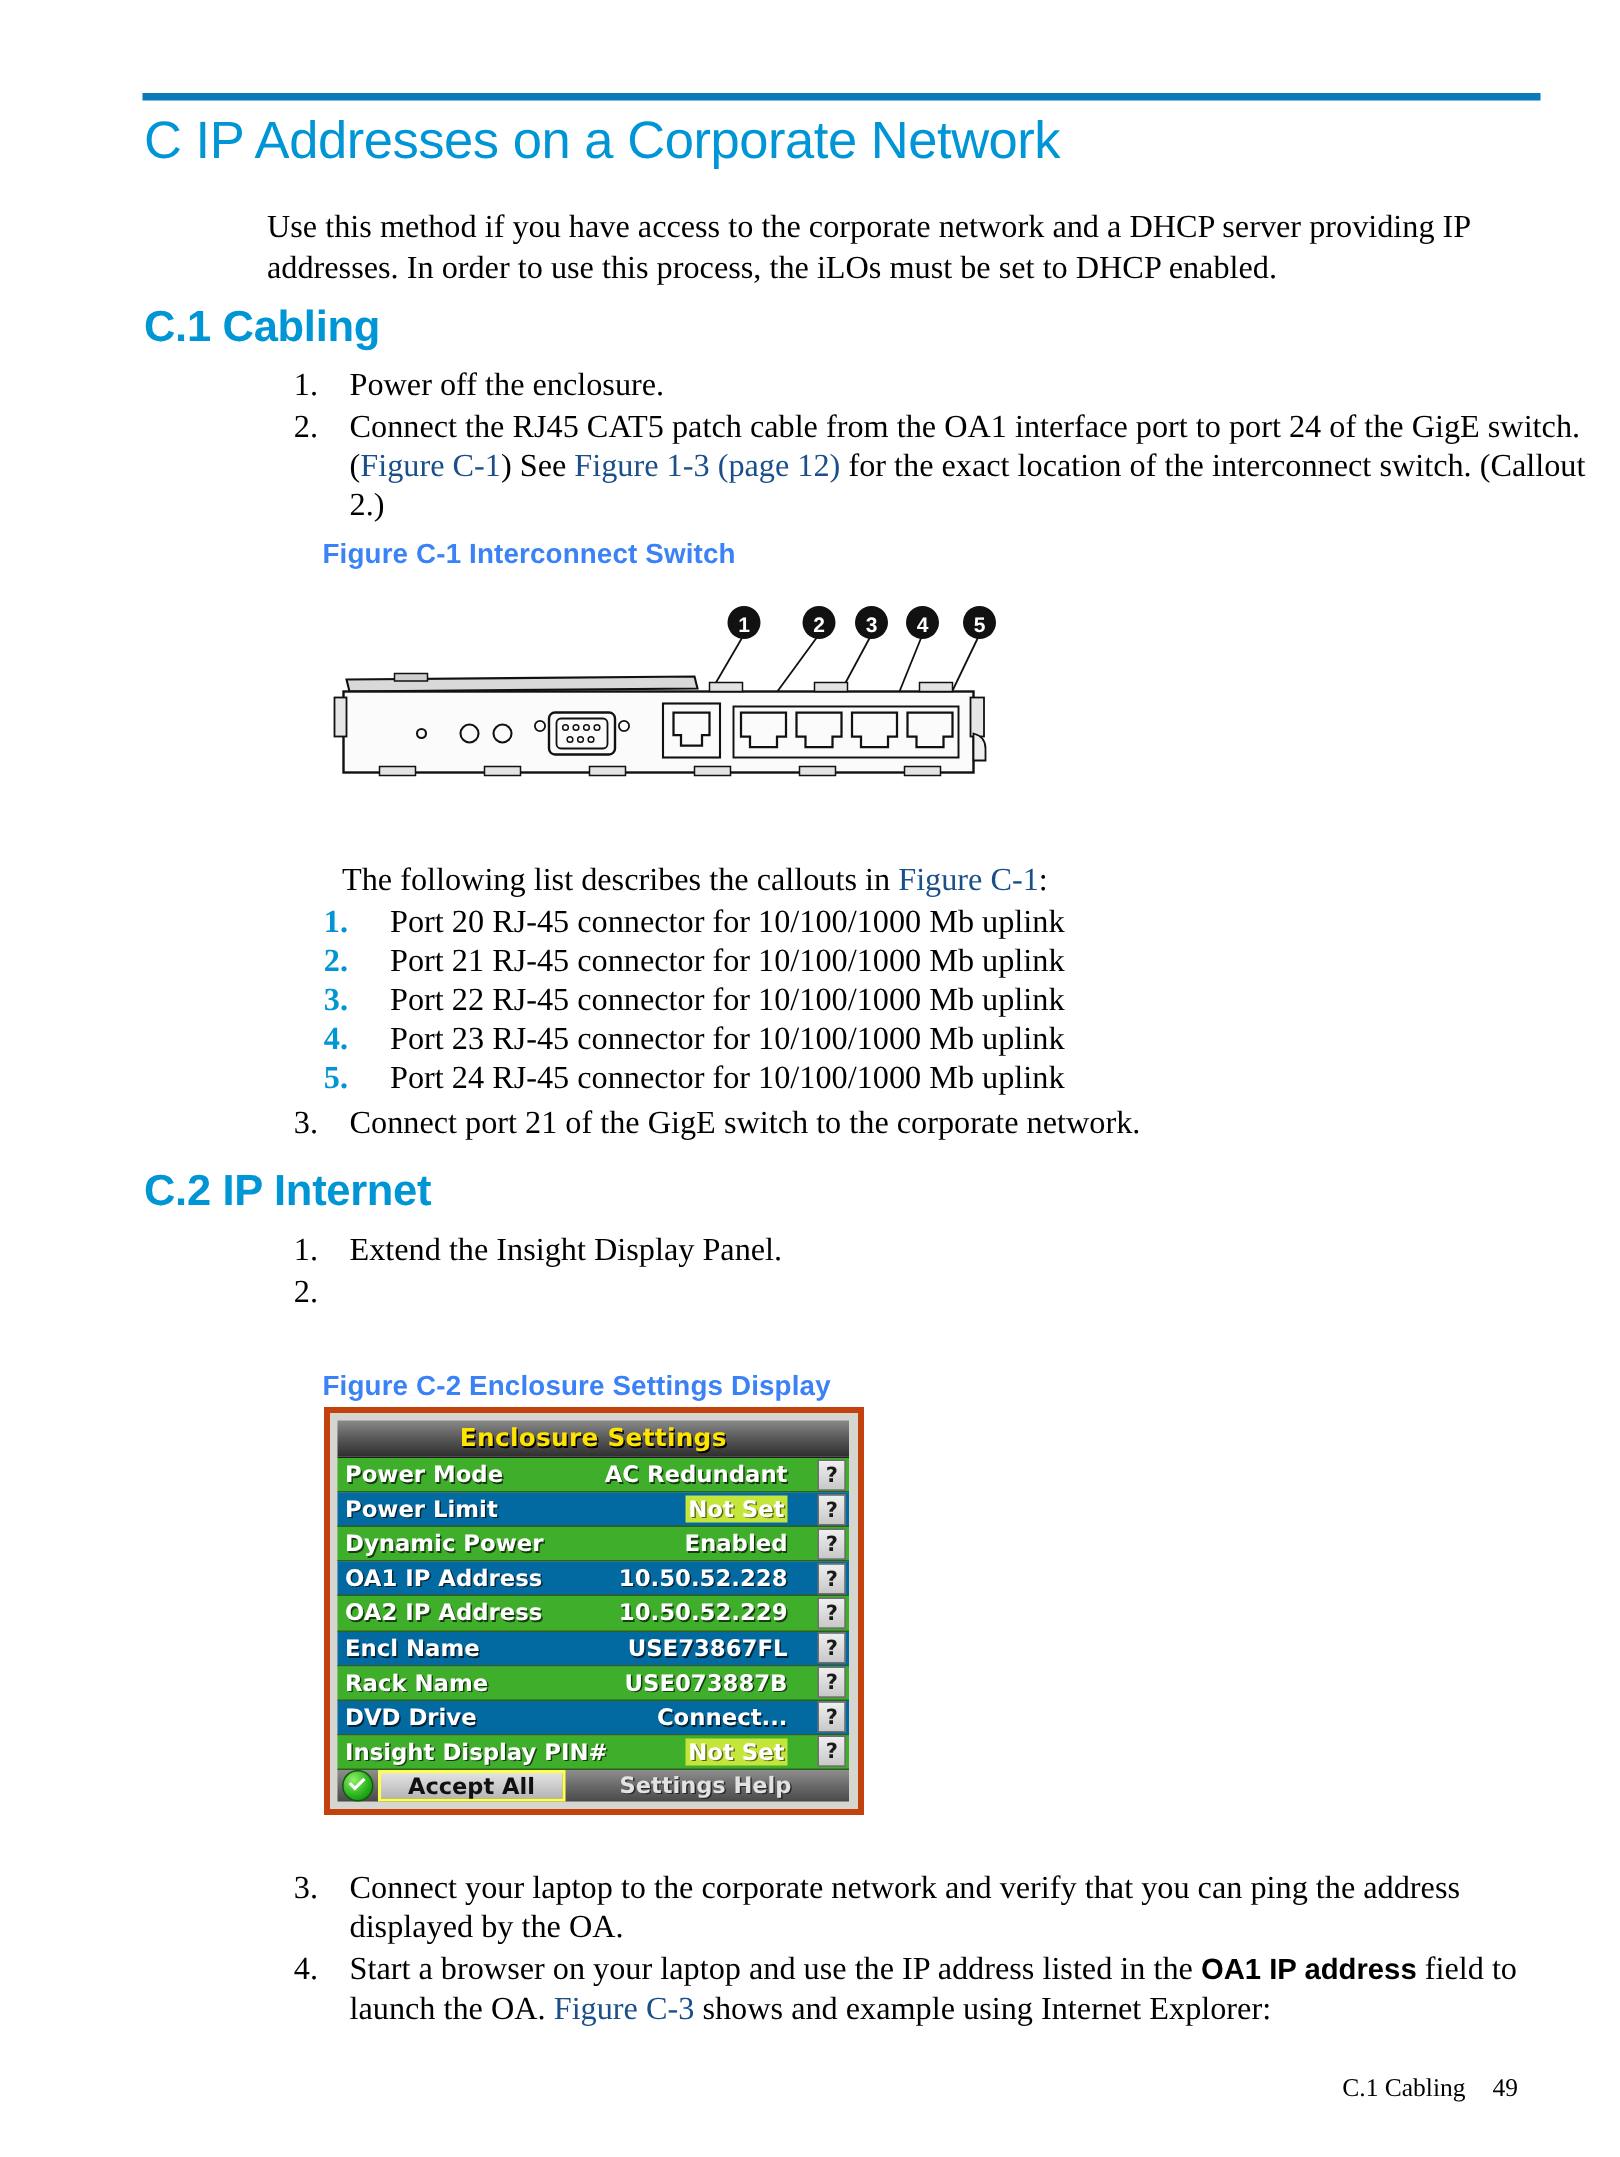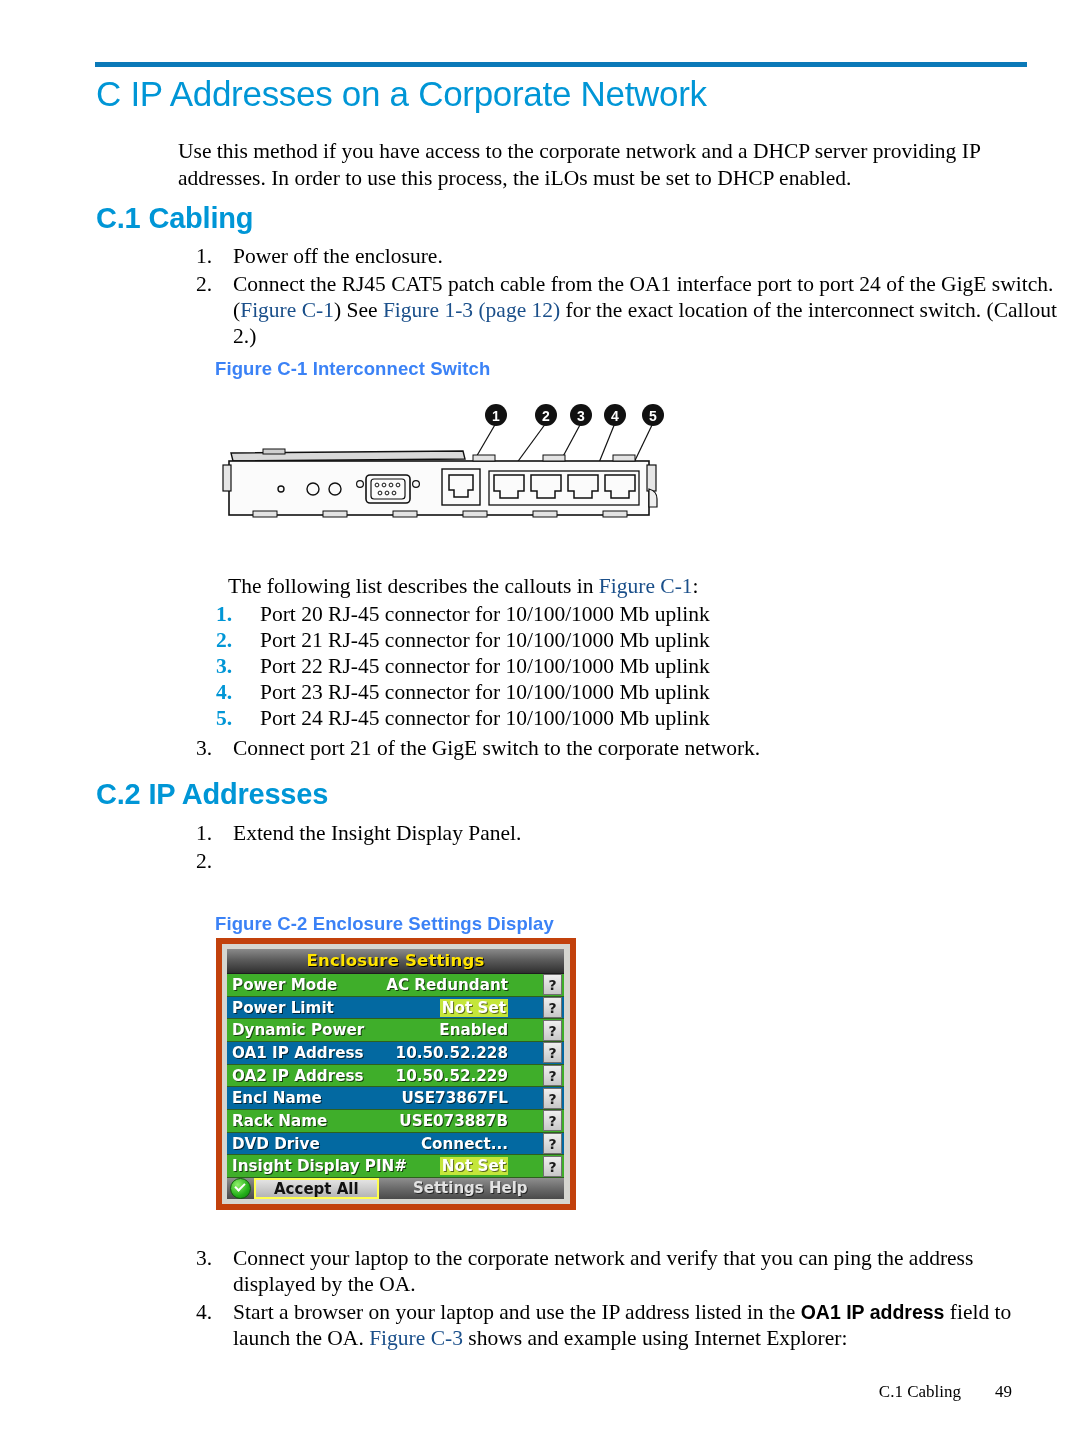--- a/index.html
+++ b/index.html
@@ -153,21 +153,21 @@
   }
 
   
   #lcd-panel {
     position: absolute;
     left: 216px;
     top: 938px;
     width: 360px;
     height: 272px;
     background: #d6d6d0;
-    border: 6px solid #c2410c;
+    border: 4px solid #c2410c;
     box-sizing: border-box;
     padding: 5px 6px 5px 5px;
     font-family: "DejaVu Sans", sans-serif;
   }
   #lcd-screen {
     position: relative;
     width: 100%;
     height: 100%;
     background: #cfcfc8;
     box-sizing: border-box;
@@ -190,21 +190,20 @@
     height: 40px;
     display: flex;
     align-items: center;
     position: relative;
     color: #ffffff;
     font-size: 15.2px;
     font-weight: bold;
     text-shadow: 1px 1px 0 rgba(0,0,0,0.65);
     border-bottom: 1px solid #2e5f1f;
     box-sizing: border-box;
-    gap: 15px;
   }
   .lcd-row.odd  { background: #3fae2a; }
   .lcd-row.even { background: #0369a1; }
   .lcd-label {
     padding-left: 5px;
     white-space: nowrap;
     flex: 0 0 auto;
   }
   .lcd-value {
     flex: 1 1 auto;
@@ -286,21 +285,21 @@
   
   .footer {
     position: absolute;
     left: 0;
     top: 1382px;
     width: 1012px;
     text-align: right;
     font-size: 17px;
     color: #000000;
   }
-  .footer .pg { display: inline-block; margin-left: 34px; }
+  .footer .pg { display: inline-block; margin-left: 18px; }
 </style>
 </head>
 <body>
 
 <div class="page">
 
   <div class="top-rule"></div>
   <div class="chapter-title">C IP Addresses on a Corporate Network</div>
 
   <div class="intro">Use this method if you have access to the corporate network and a DHCP server providing IP addresses. In order to use this process, the iLOs must be set to DHCP enabled.</div>
@@ -433,21 +432,21 @@
     </div>
   </div>
 
   <div class="proc" id="proc-cabling2">
     <div class="li">
       <span class="num">3.</span>
       <span>Connect port 21 of the GigE switch to the corporate network.</span>
     </div>
   </div>
 
-  <div class="sec-head" id="sec-c2">C.2 IP Addresses</div>
+  <div class="sec-head" id="sec-c2">C.2 IP Internet</div>
 
   <div class="proc" id="proc-ip">
     <div class="li">
       <span class="num">1.</span>
       <span>Extend the Insight Display Panel.</span>
     </div>
     <div class="li">
       <span class="num">2.</span>
     </div>
   </div>

